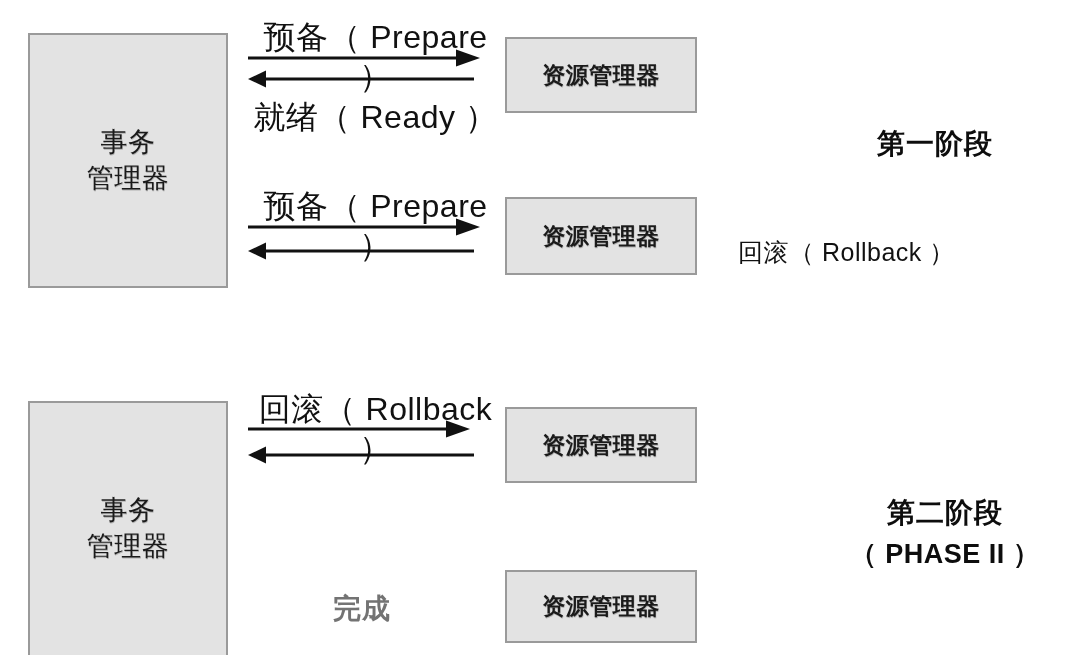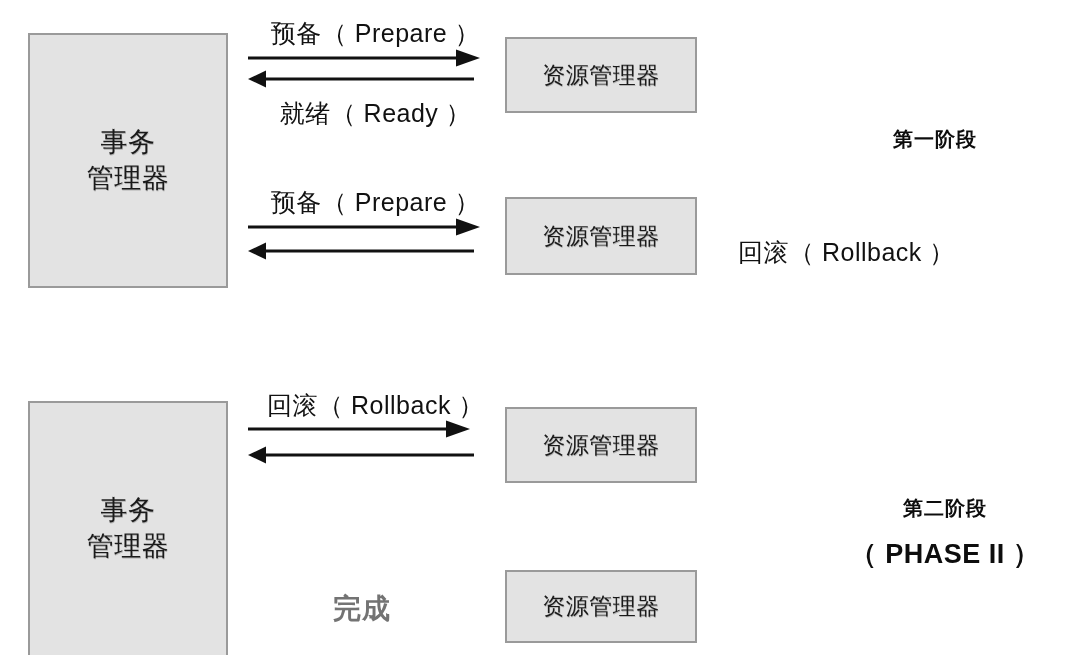--- a/index.html
+++ b/index.html
@@ -31,21 +31,21 @@
     text-align: center;
   }
   .node-label {
     font-size: 27px;
     line-height: 1.32;
     color: #1a1a1a;
     letter-spacing: 0.5px;
     white-space: pre-line;
     text-shadow: 0.5px 0.5px 0 rgba(120,120,120,0.45);
   }
-  .rm-label { font-size: 23px; }
+  .rm-label { font-size: 23px; font-weight: bold; }
 
   
   #tm-top    { left: 28px;  top: 33px;  width: 200px; height: 255px; }
   #tm-bottom { left: 28px;  top: 401px; width: 200px; height: 256px; }
 
   
   #rm-1 { left: 505px; top: 37px;  width: 192px; height: 76px; }
   #rm-2 { left: 505px; top: 197px; width: 192px; height: 78px; }
   #rm-3 { left: 505px; top: 407px; width: 192px; height: 76px; }
   #rm-4 { left: 505px; top: 570px; width: 192px; height: 73px; }
@@ -53,37 +53,37 @@
   
   .arrow {
     position: absolute;
     height: 20px;
   }
   .arrow svg { display: block; overflow: visible; }
 
   
   .msg-label {
     position: absolute;
-    font-size: 25px;
+    font-size: 32px;
     line-height: 1.22;
     color: #111111;
     white-space: pre-line;
     text-align: center;
     letter-spacing: 0.5px;
   }
 
   
   .phase-label {
     position: absolute;
     text-align: center;
     font-weight: bold;
     color: #0d0d0d;
     line-height: 1.32;
   }
-  .phase-cn  { font-size: 20px; letter-spacing: 1px; }
+  .phase-cn  { font-size: 28px; letter-spacing: 1px; }
   .phase-en  { font-size: 27px; letter-spacing: 0.5px; }
 
   .plain-note {
     position: absolute;
     font-size: 25px;
     color: #111111;
     letter-spacing: 0.5px;
     white-space: nowrap;
   }
 

